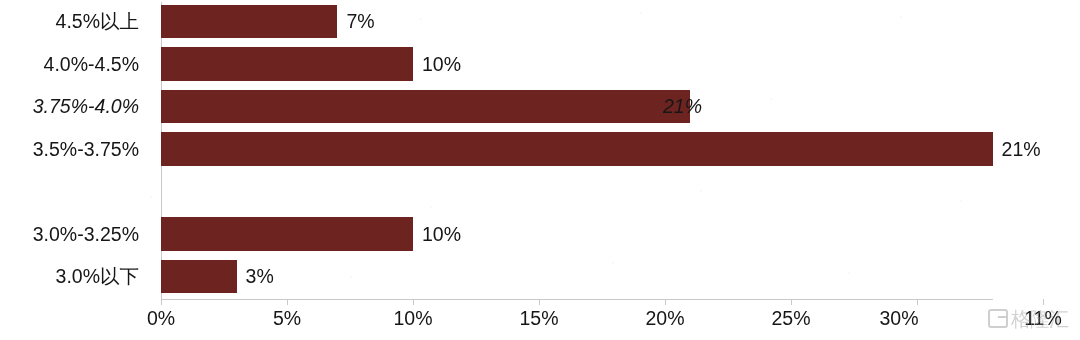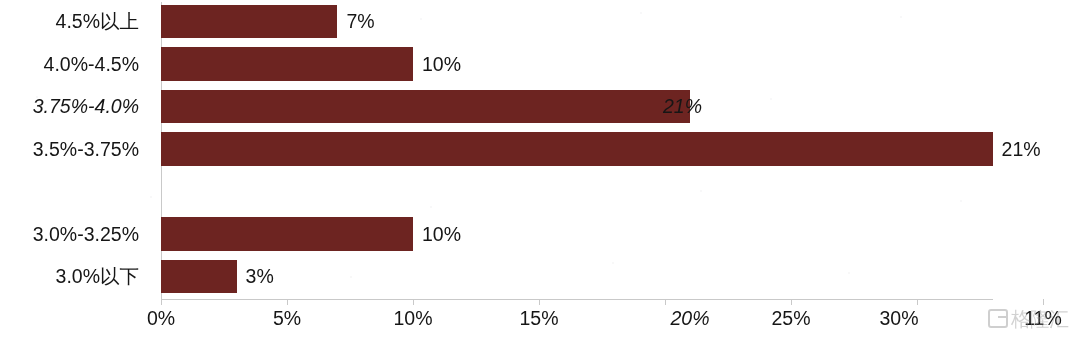--- a/index.html
+++ b/index.html
@@ -242,21 +242,21 @@
   <div class="tick" style="left:539px;"></div>
   <div class="tick" style="left:665px;"></div>
   <div class="tick" style="left:791px;"></div>
   <div class="tick" style="left:917px;"></div>
   <div class="tick" style="left:1043px;"></div>
 
   <div class="tick-label" style="left:161px;">0%</div>
   <div class="tick-label" style="left:287px;">5%</div>
   <div class="tick-label" style="left:413px;">10%</div>
   <div class="tick-label" style="left:539px;">15%</div>
-  <div class="tick-label" style="left:690px;font-style:italic;">20%</div>
+  <div class="tick-label" style="left:665px;">20%</div>
   <div class="tick-label" style="left:791px;">25%</div>
   <div class="tick-label" style="left:899px;">30%</div>
   <div class="tick-label" style="left:1043px;">11%</div>
 
   <div class="watermark">
     <div class="wm-glyph"></div>
     <div class="wm-text">格隆汇</div>
   </div>
 
 </div>

